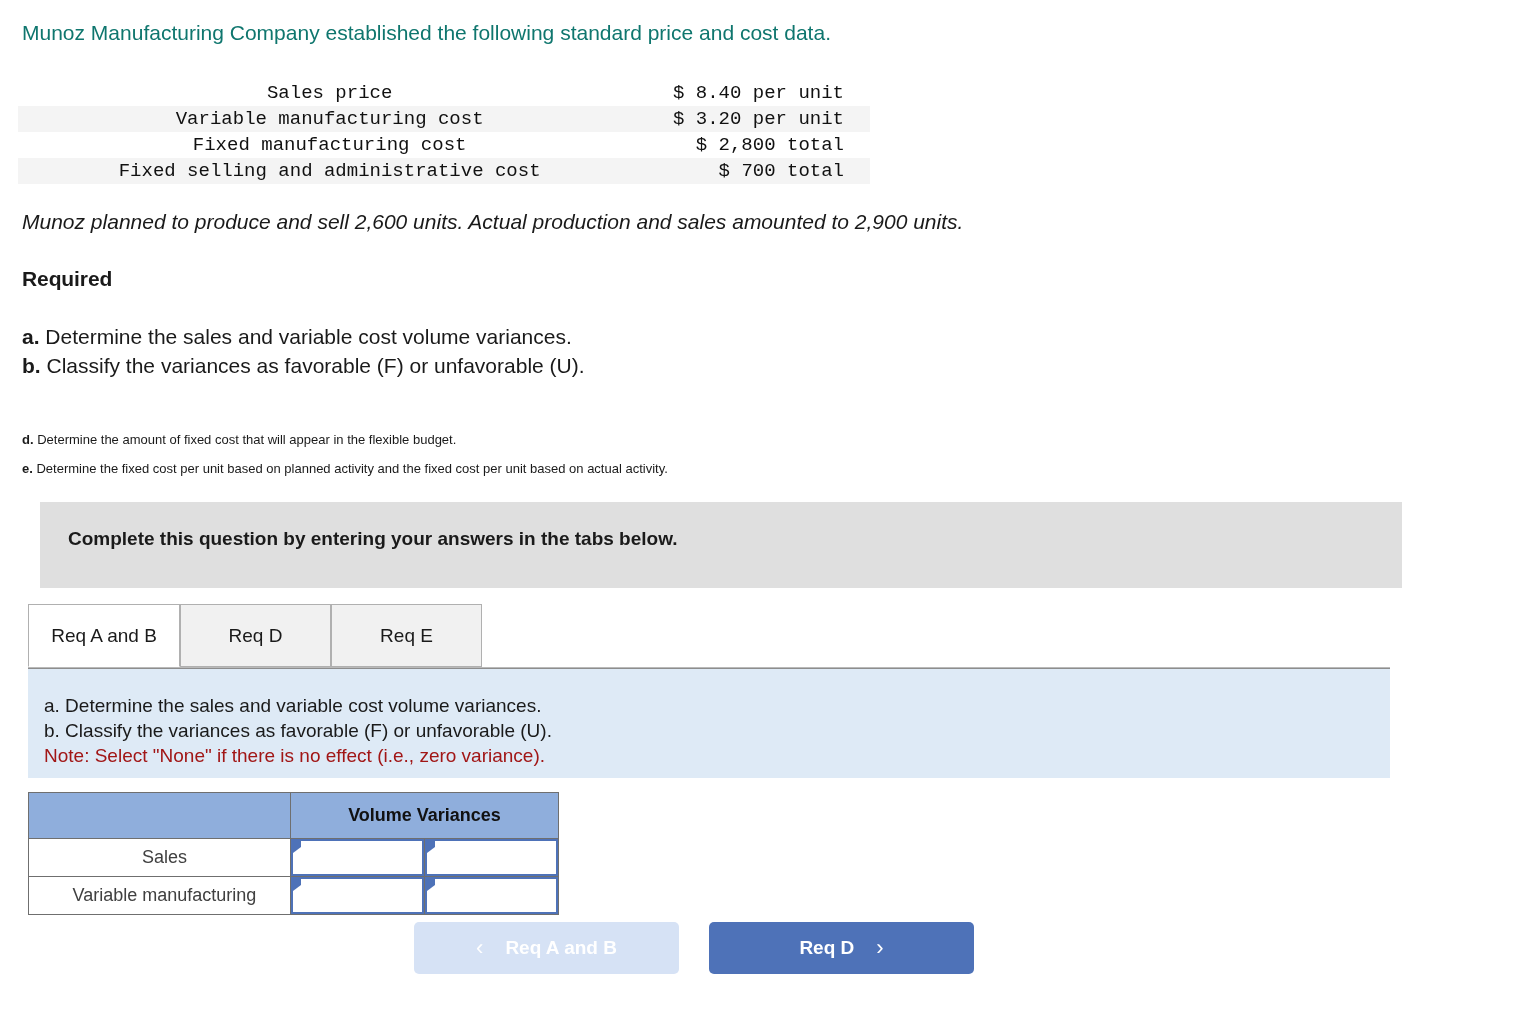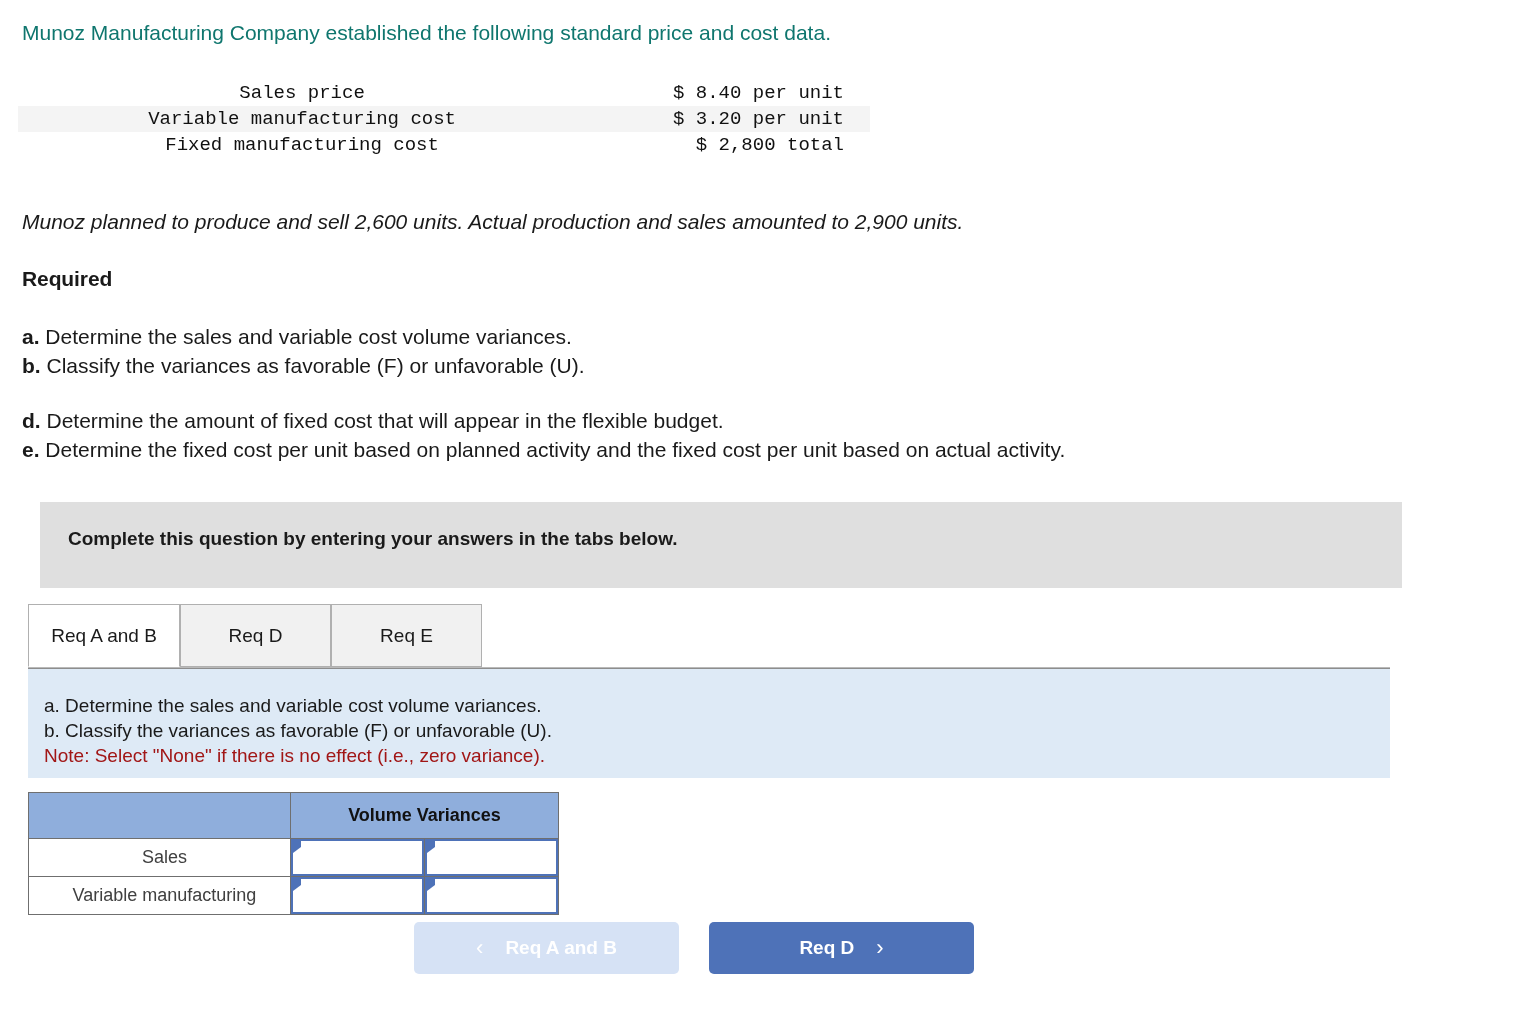--- a/index.html
+++ b/index.html
@@ -87,22 +87,22 @@
   .req-list-1 {
     position: absolute;
     left: 22px;
     top: 322px;
     font-size: 21px;
     line-height: 29px;
   }
   .req-list-2 {
     position: absolute;
     left: 22px;
-    top: 406px;
-    font-size: 21px;
+    top: 425px;
+    font-size: 13px;
     line-height: 29px;
   }
   .req-list-1 div, .req-list-2 div { white-space: nowrap; }
   .req-list-1 b, .req-list-2 b { font-weight: bold; }
 
   
   .gray-banner {
     position: absolute;
     left: 40px;
     top: 502px;
@@ -315,20 +315,24 @@
         <td class="lbl">Sales price</td>
         <td class="val">$ 8.40 per unit</td>
       </tr>
       <tr class="shade">
         <td class="lbl">Variable manufacturing cost</td>
         <td class="val">$ 3.20 per unit</td>
       </tr>
       <tr>
         <td class="lbl">Fixed manufacturing cost</td>
         <td class="val">$ 2,800 total</td>
+      </tr>
+      <tr class="shade">
+        <td class="lbl">Fixed selling and administrative cost</td>
+        <td class="val">$ 700 total</td>
       </tr>
     </tbody>
   </table>
 
   <div class="para2">Munoz planned to produce and sell 2,600 units. Actual production and sales amounted to 2,900 units.</div>
 
   <div class="req-head">Required</div>
 
   <div class="req-list-1">
     <div><b>a.</b> <span>Determine the sales and variable cost volume variances.</span></div>

